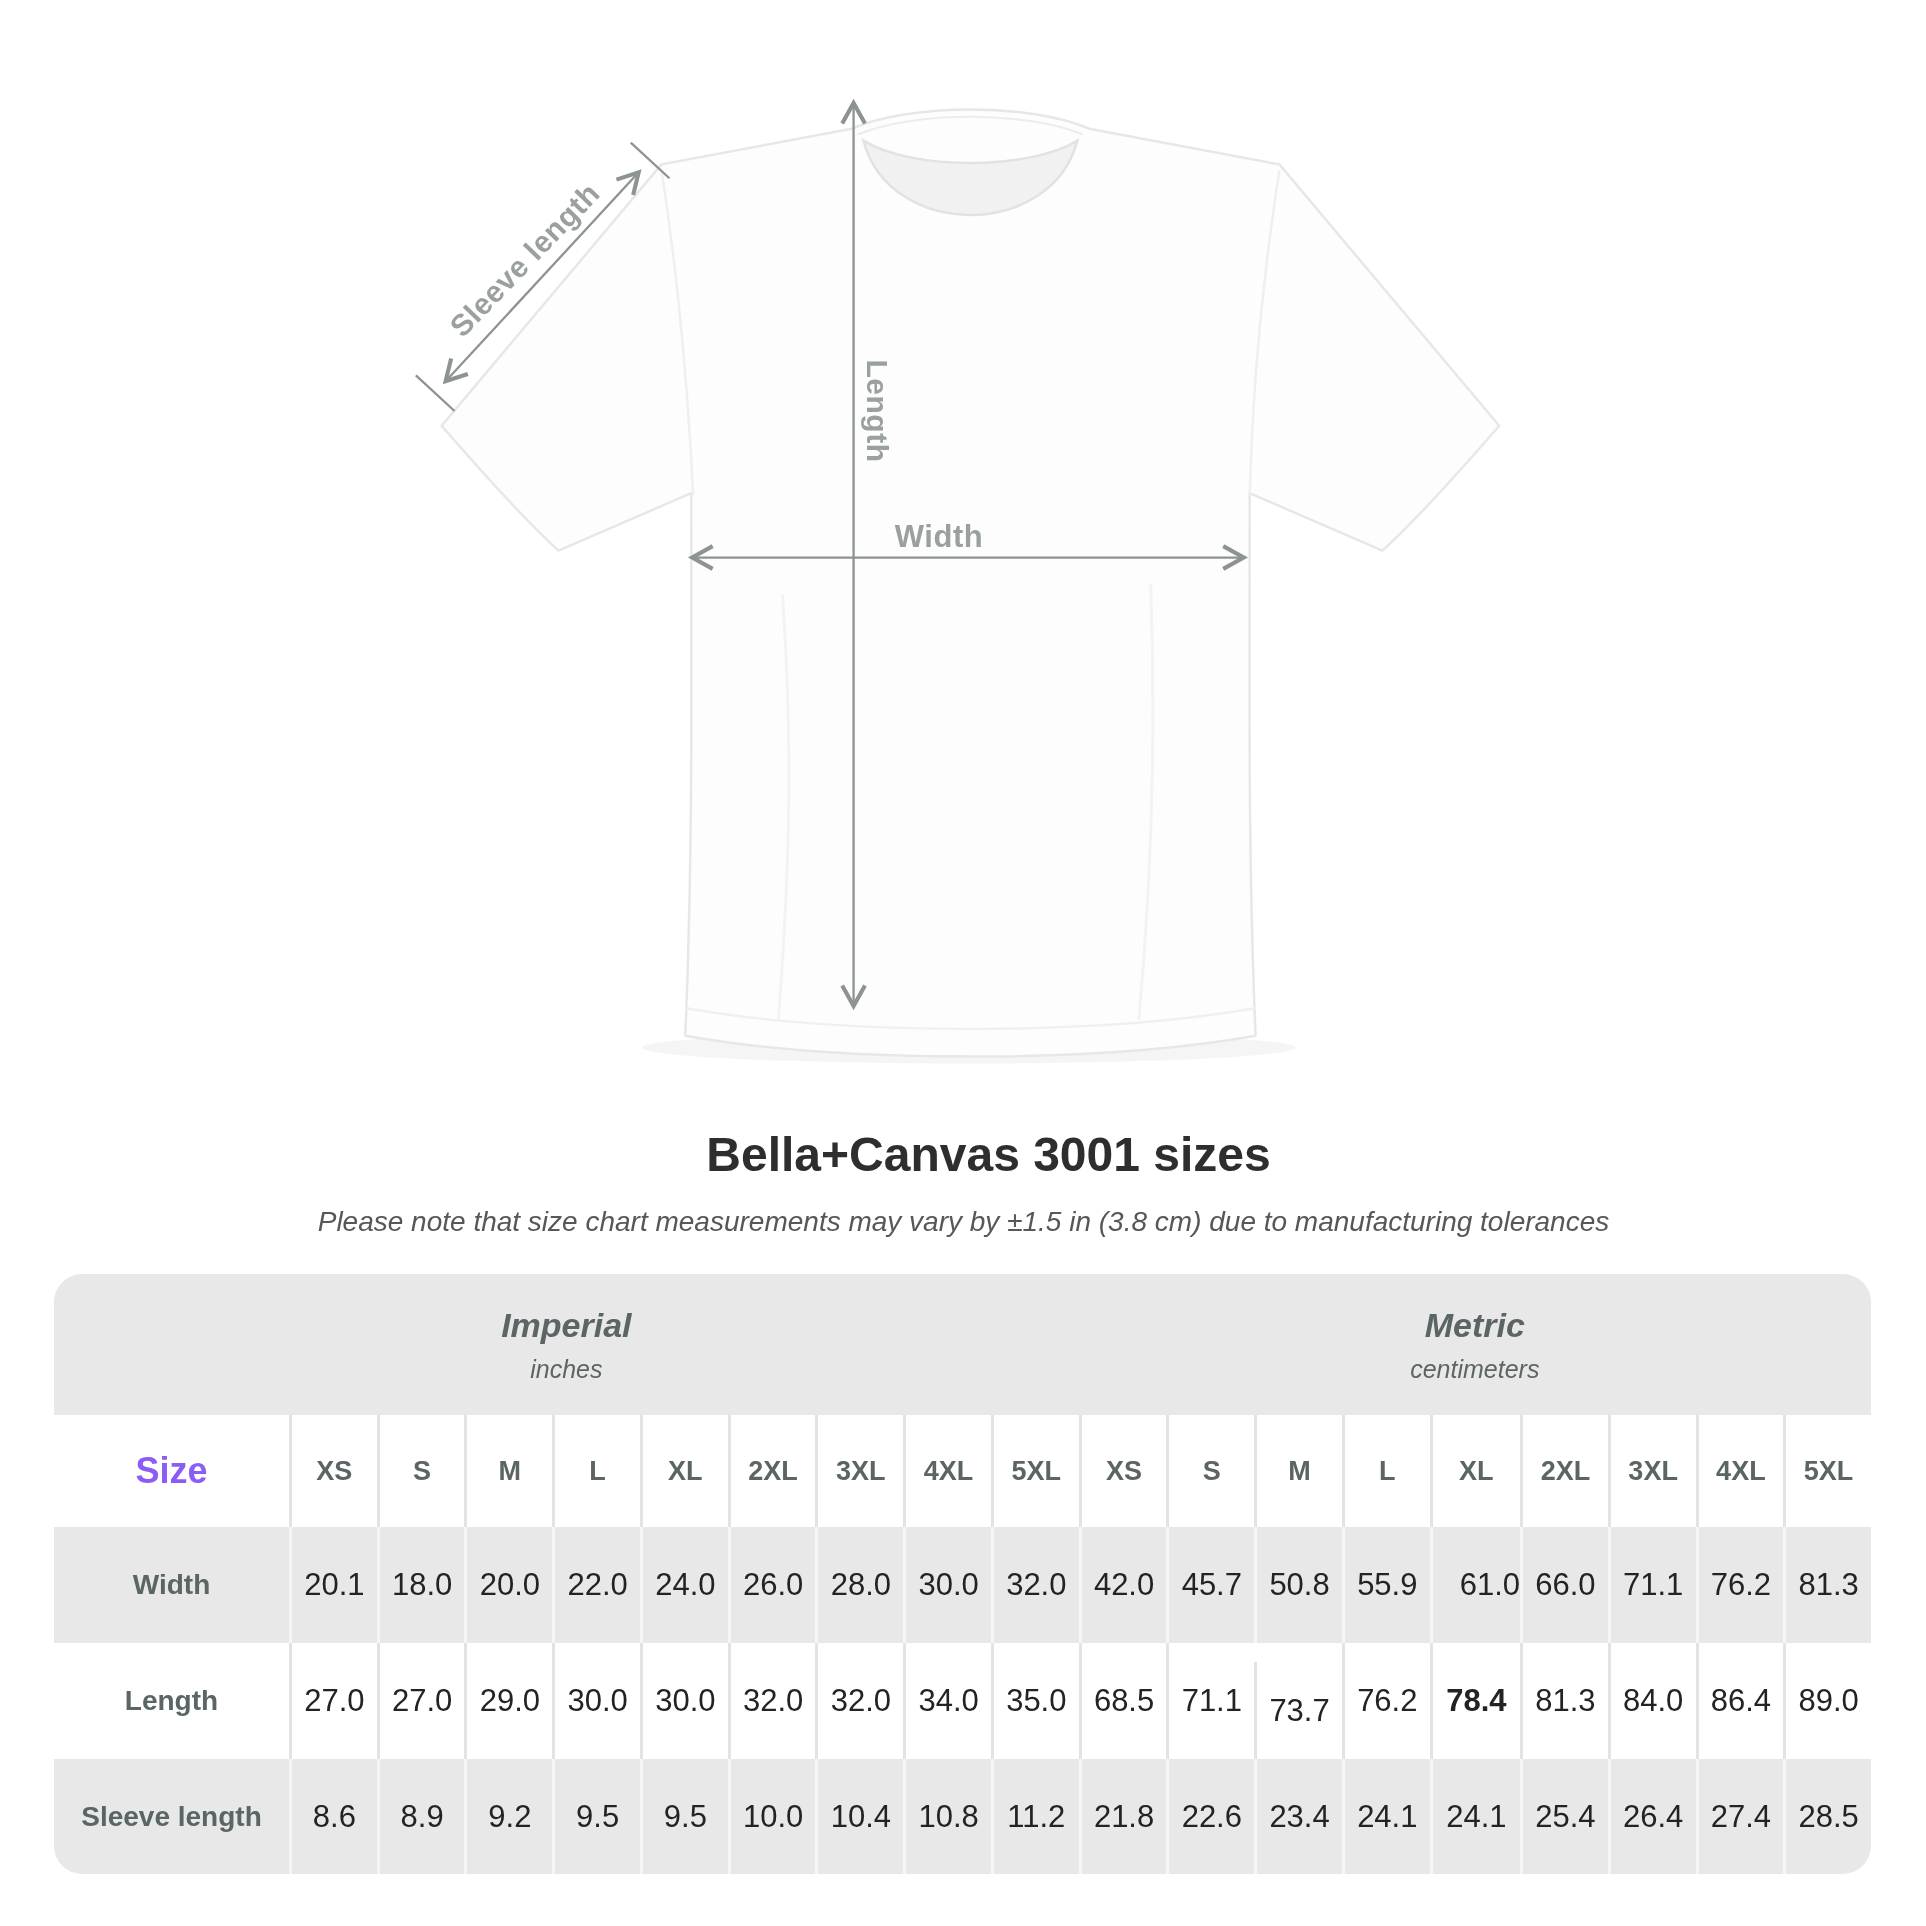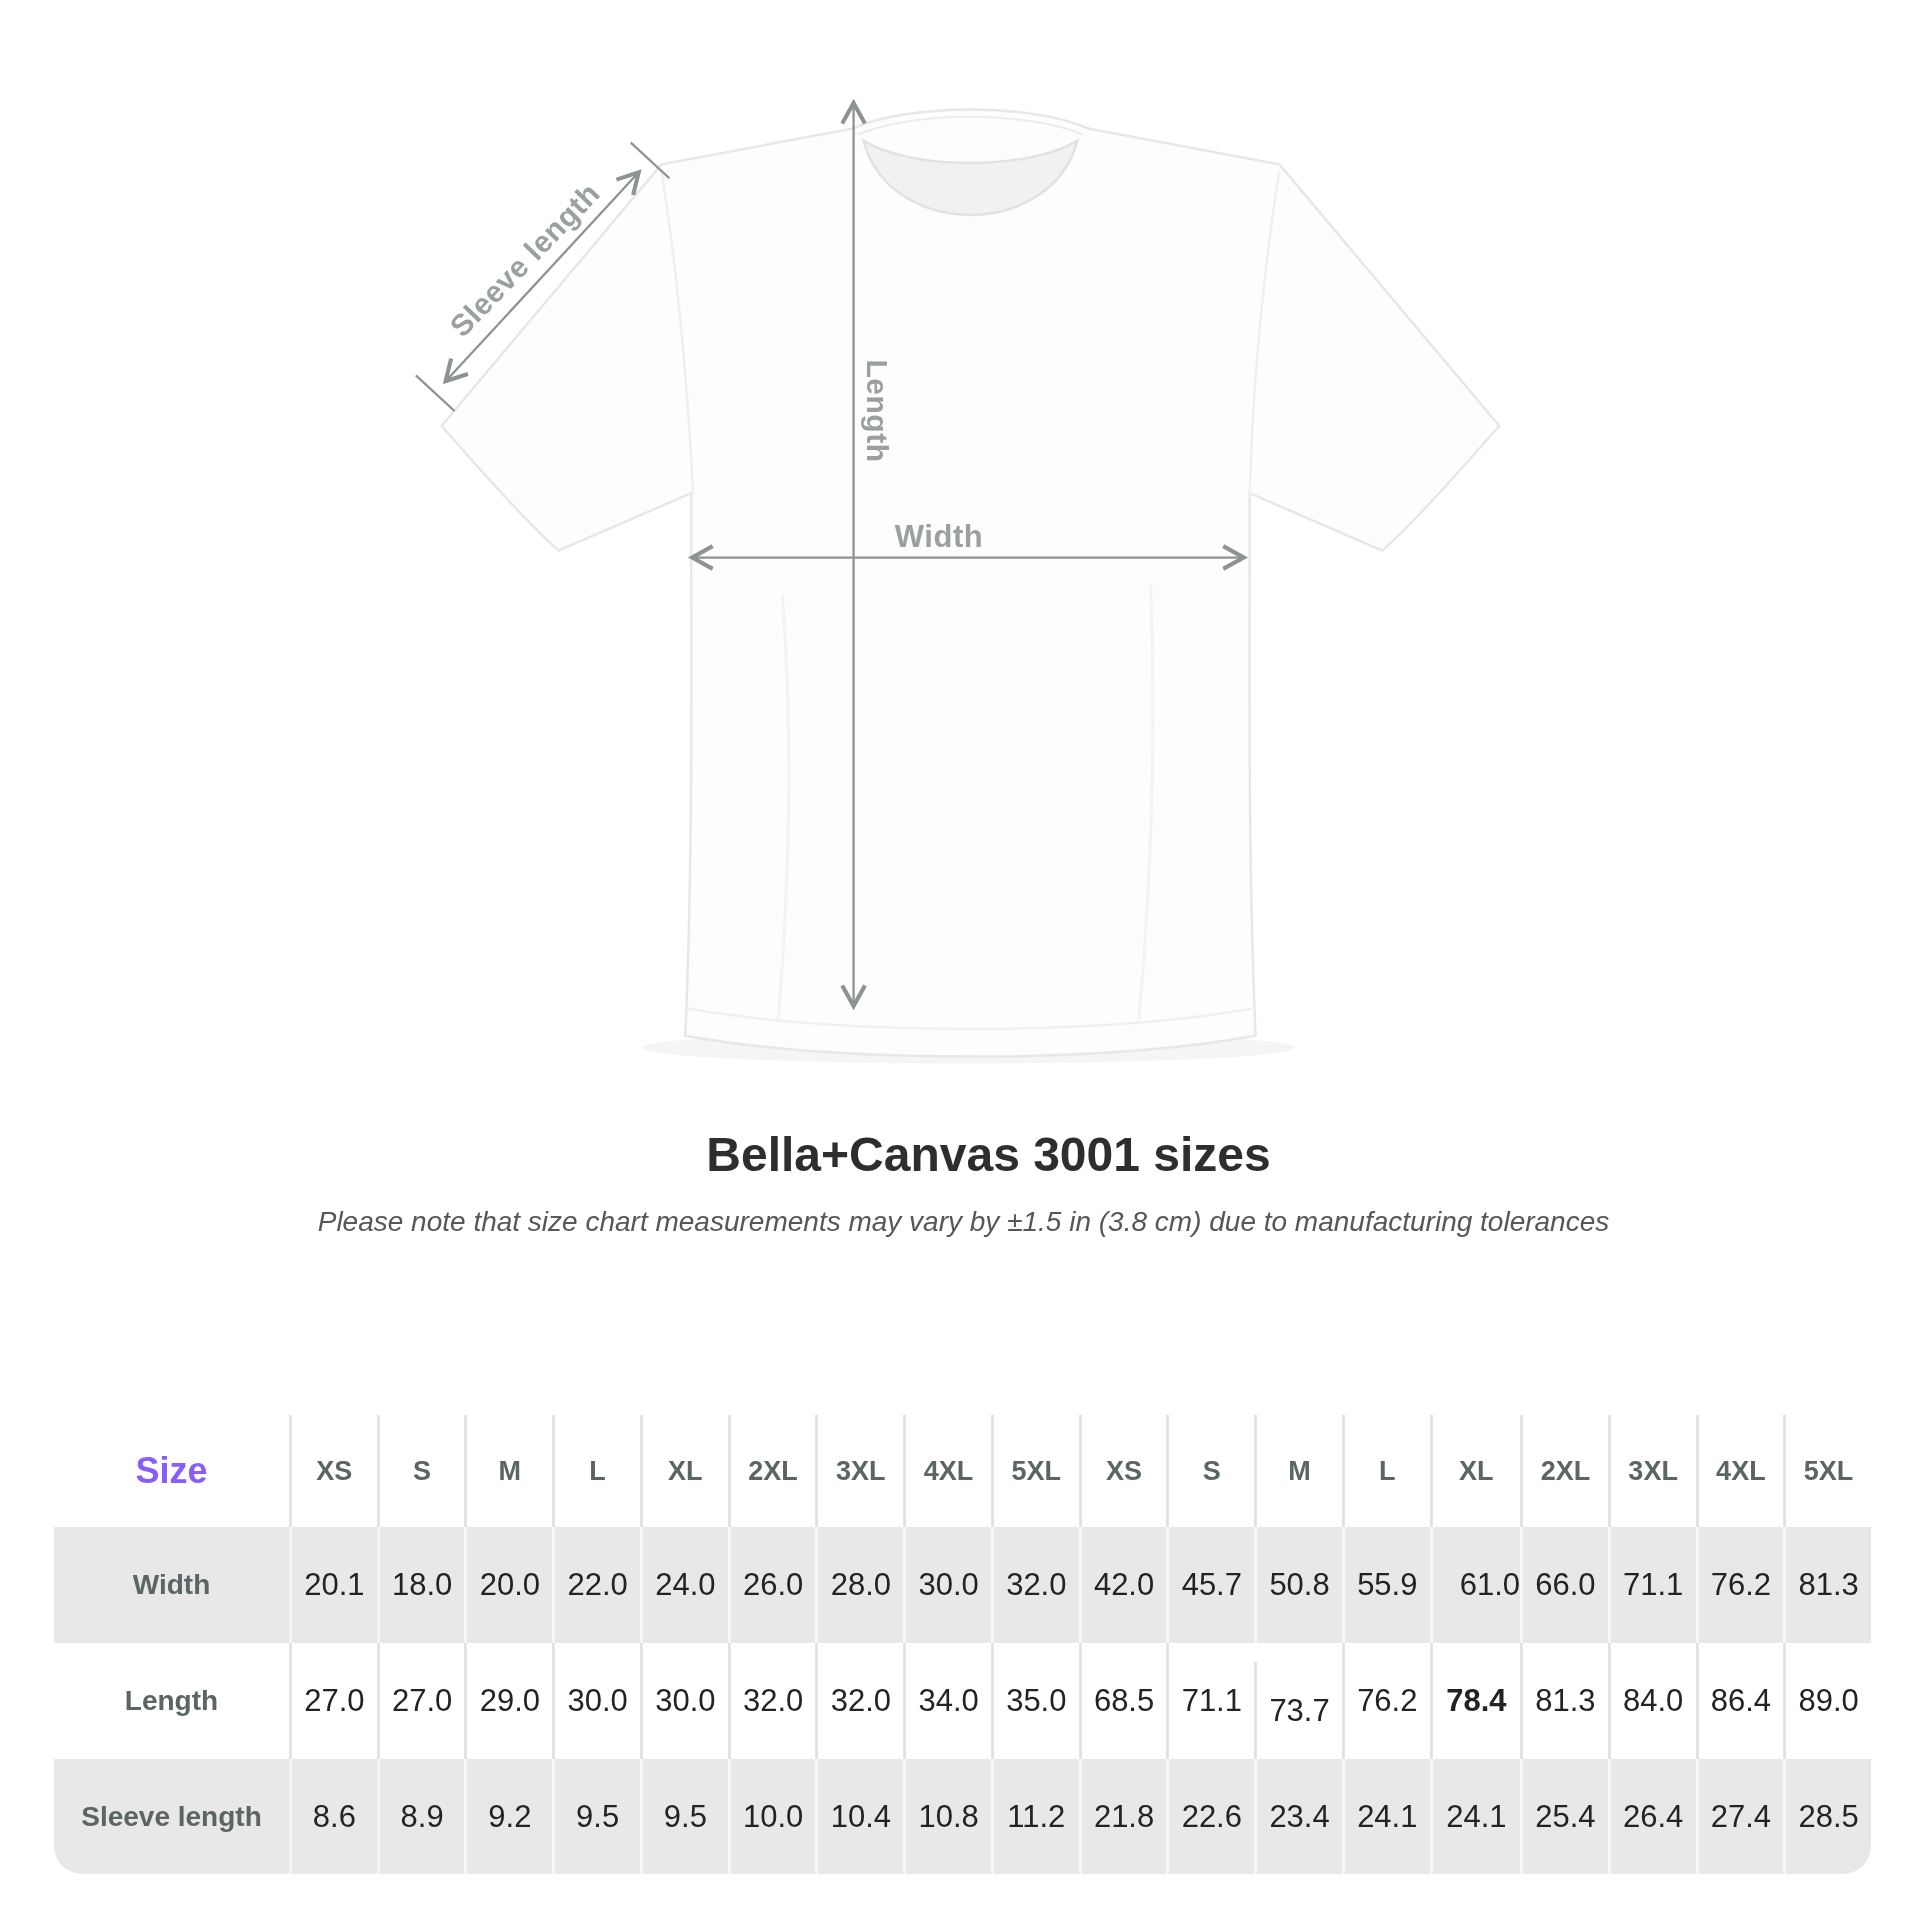--- a/index.html
+++ b/index.html
@@ -91,20 +91,28 @@
 
   <div class="dim-label lbl-sleeve">Sleeve length</div>
   <div class="dim-label lbl-length">Length</div>
   <div class="dim-label lbl-width">Width</div>
 </div>
 
 <div class="title">Bella+Canvas 3001 sizes</div>
 <div class="subtitle">Please note that size chart measurements may vary by ±1.5 in (3.8 cm) due to manufacturing tolerances</div>
 
 <div class="size-table">
+  <div class="band band-imperial">
+    <div class="band-name">Imperial</div>
+    <div class="band-unit">inches</div>
+  </div>
+  <div class="band band-metric">
+    <div class="band-name">Metric</div>
+    <div class="band-unit">centimeters</div>
+  </div>
   <div class="cell row-white corner">Size</div>
 
 <div class="cell row-white head divw" style="grid-area: 2 / 2;">XS</div>
     <div class="cell row-white head divw" style="grid-area: 2 / 11;">XS</div>
     <div class="cell row-white head divw" style="grid-area: 2 / 3;">S</div>
     <div class="cell row-white head divw" style="grid-area: 2 / 12;">S</div>
     <div class="cell row-white head divw" style="grid-area: 2 / 4;">M</div>
     <div class="cell row-white head divw" style="grid-area: 2 / 13;">M</div>
     <div class="cell row-white head divw" style="grid-area: 2 / 5;">L</div>
     <div class="cell row-white head divw" style="grid-area: 2 / 14;">L</div>

